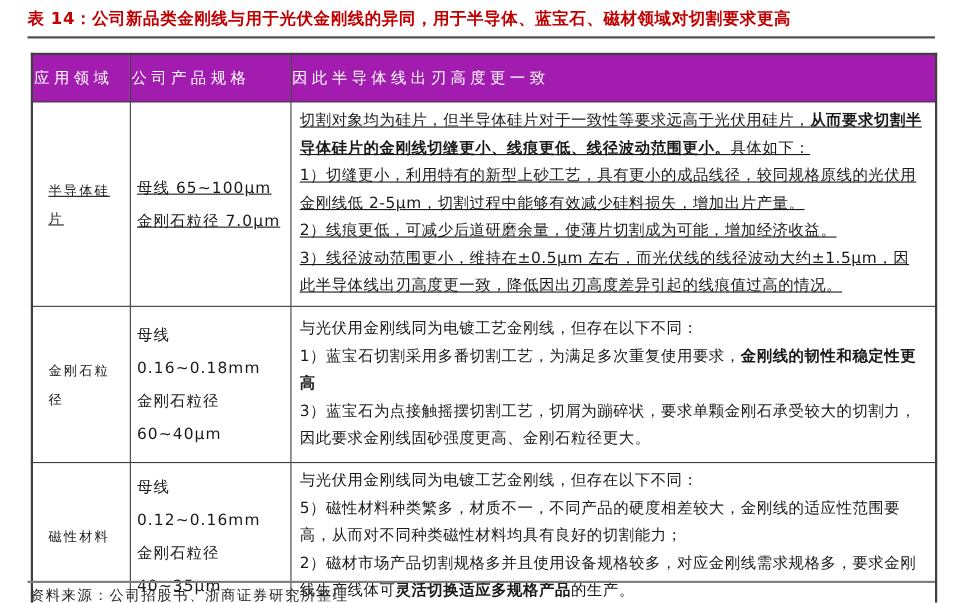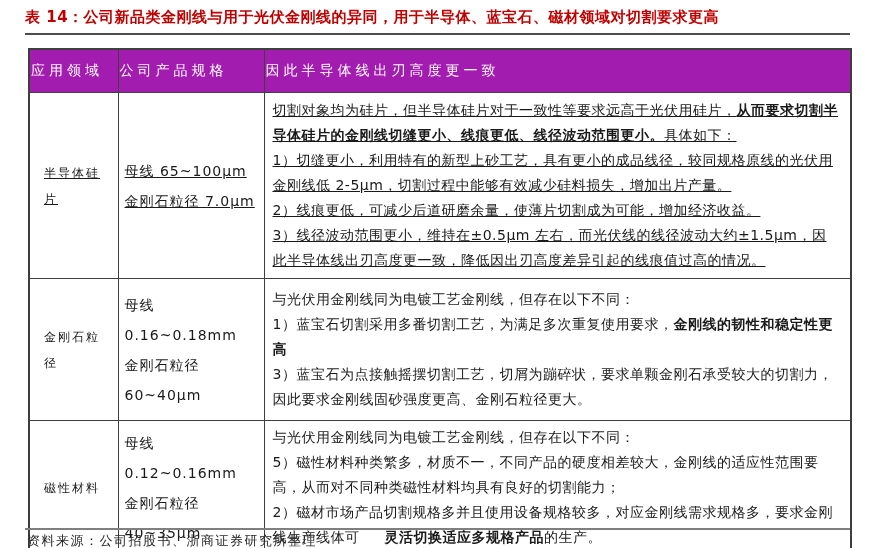--- a/index.html
+++ b/index.html
@@ -112,21 +112,21 @@
       <tr class="r3">
         <td class="c1">磁性材料</td>
         <td class="c2">
           <div class="spec-line">母线 0.12~0.16mm</div>
           <div class="spec-line">金刚石粒径</div>
           <div class="spec-line">40~35μm</div>
         </td>
         <td class="c3">
           <p><span>与光伏用金刚线同为电镀工艺金刚线，但存在以下不同：</span></p>
           <p><span>5）磁性材料种类繁多，材质不一，不同产品的硬度相差较大，金刚线的适应性范围要高，从而对不同种类磁性材料均具有良好的切割能力；</span></p>
-          <p><span>2）磁材市场产品切割规格多并且使用设备规格较多，对应金刚线需求规格多，要求金刚线生产线体可</span><span style="font-weight: bold; margin-left: 25px;">灵活切换适应多规格产品</span><span>的生产。</span></p>
+          <p><span>2）磁材市场产品切割规格多并且使用设备规格较多，对应金刚线需求规格多，要求金刚线生产线体可</span><span style="font-weight: bold;">灵活切换适应多规格产品</span><span>的生产。</span></p>
         </td>
       </tr>
     </tbody>
   </table>
 
   <div class="bottom-rule"></div>
   <div class="source">资料来源：公司招股书、浙商证券研究所整理</div>
 
 </div>
 

